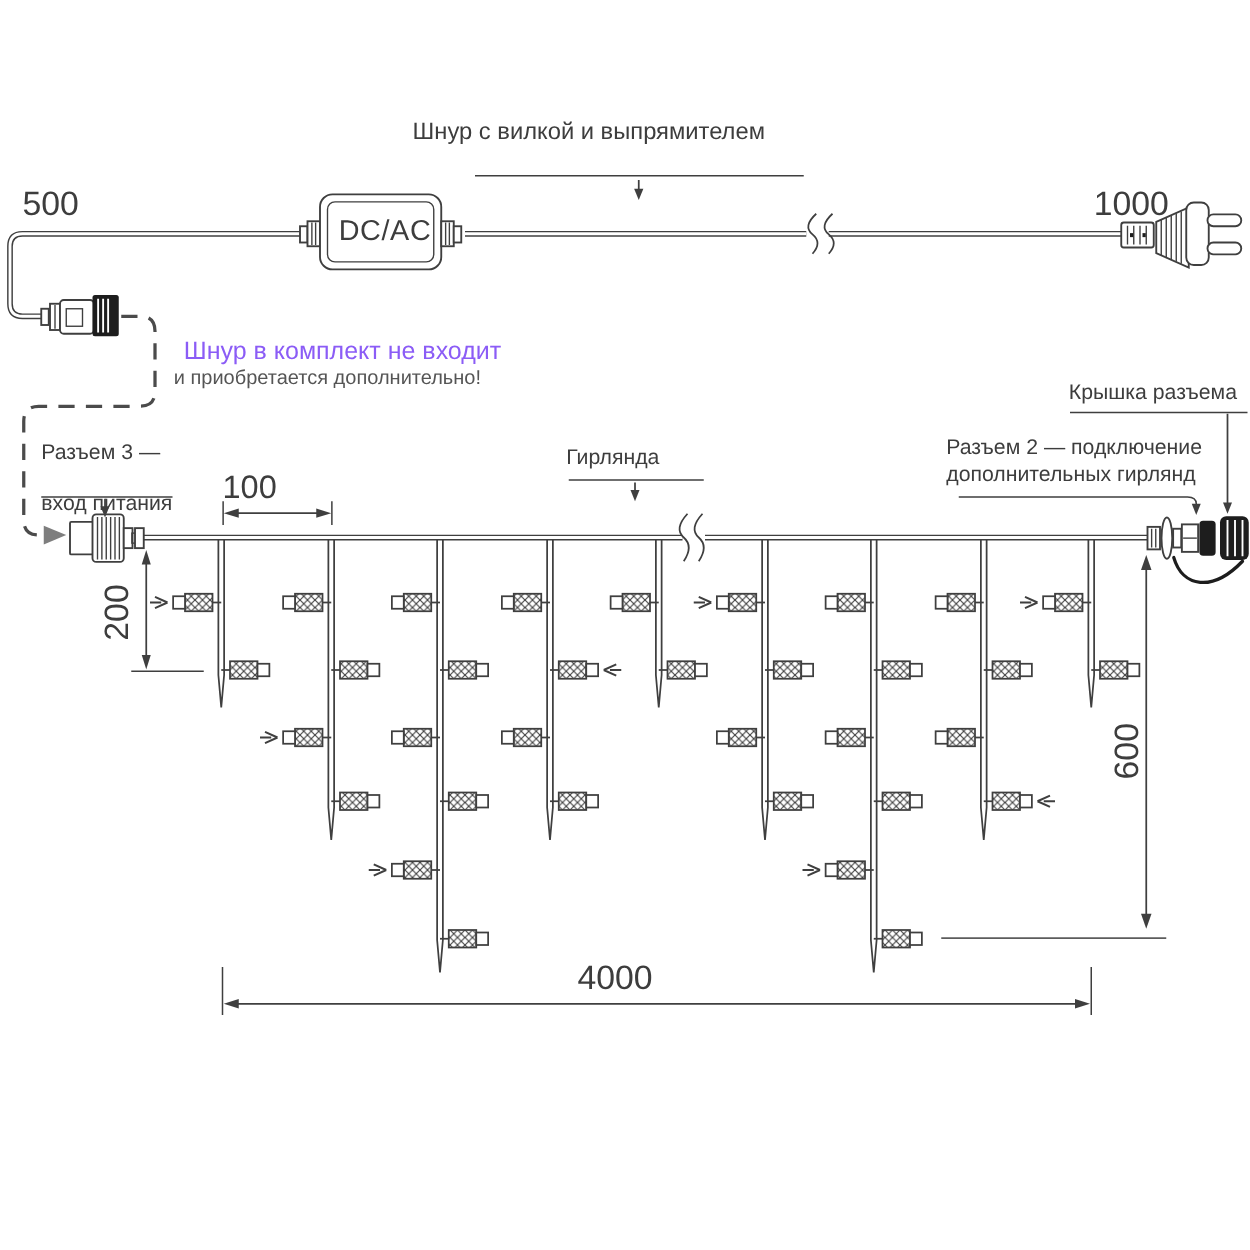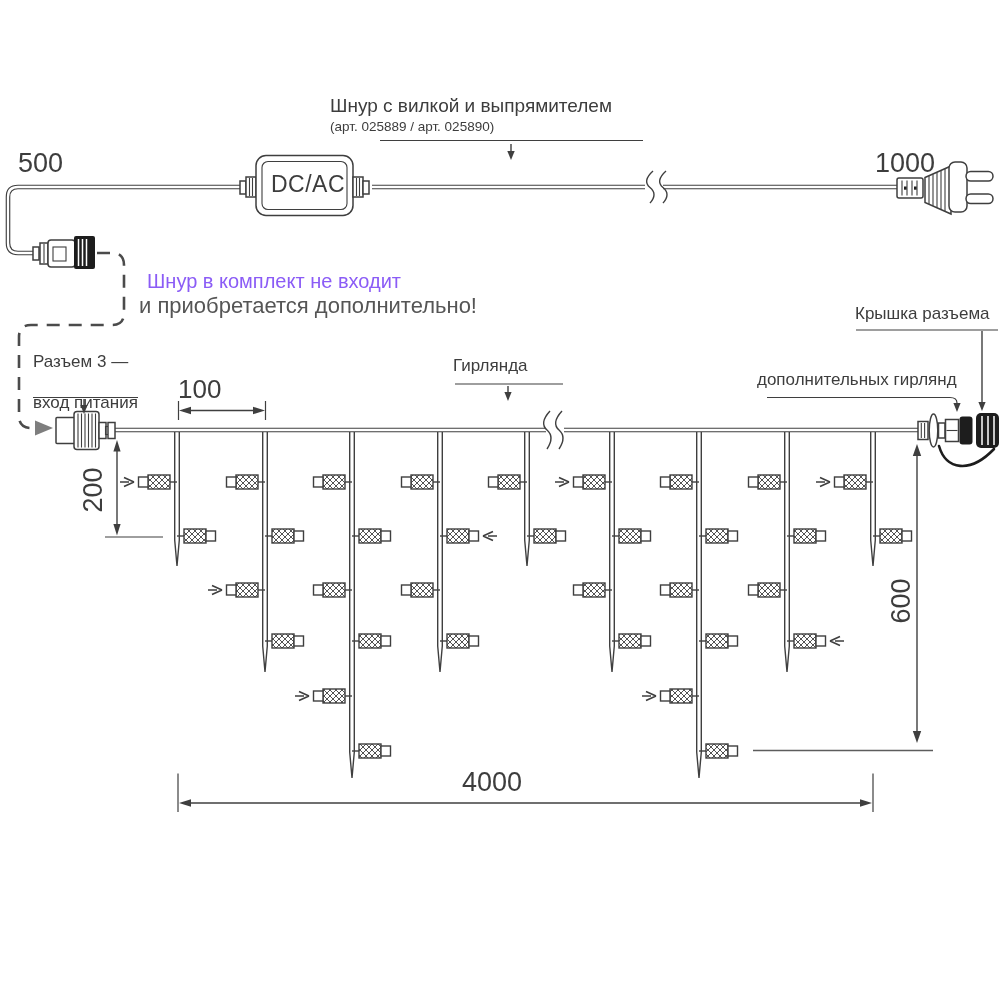--- a/index.html
+++ b/index.html
@@ -401,34 +401,34 @@
       <path class="thin" d="M982,331 V403"></path>
       <polygon class="ah" points="982,411 978.4,402 985.6,402"></polygon>
     </g>
   </g>
 </svg>
 
 <div class="lbl" style="left:18px; top:147px; font-size:27px;">500</div>
 <div class="lbl" style="left:835px; top:147px; font-size:27px;margin-left:40px;">1000</div>
 
 <div class="lbl ctr" style="left:330px; top:95px; width:365px; font-size:19px;">Шнур с вилкой и выпрямителем</div>
-<div class="lbl ctr" style="left:330px; top:119px; width:365px; font-size:13.5px;">(арт. 025889 / арт. 025890)</div>
 
 <div class="lbl" style="left:147px; top:269px; font-size:20px; color:#8b5cf6;">Шнур в комплект не входит</div>
-<div class="lbl" style="left:139px; top:293px; font-size:22px; color:#555;text-align:right;">и приобретается дополнительно!</div>
+<div class="lbl" style="left:139px; top:293px; font-size:16px; color:#555;text-align:right;">и приобретается дополнительно!</div>
 
 <div class="lbl" style="left:256px; top:155px; width:104px; height:60px; display:flex; align-items:center; justify-content:center; font-size:23px; letter-spacing:0.5px;">DC/AC</div>
 
 <div class="lbl" style="left:33px; top:352px; font-size:17px;">Разъем 3 —</div>
 <div class="lbl" style="left:33px; top:393px; font-size:17px;">вход питания</div>
 
 <div class="lbl ctr" style="left:178px; top:374px; width:87px; font-size:26px;">100</div>
 
 <div class="lbl ctr" style="left:453px; top:356px; width:112px; font-size:17px;">Гирлянда</div>
 
+<div class="lbl ctr" style="left:757px; top:348px; width:205px; font-size:17px;">Разъем 2 — подключение</div>
 <div class="lbl ctr" style="left:757px; top:370px; width:205px; font-size:17px;">дополнительных гирлянд</div>
 
 <div class="lbl" style="left:855px; top:304px; font-size:17px;">Крышка разъема</div>
 
 <div class="lbl rot" style="left:63px; top:473px; width:60px; height:34px; font-size:27px;">200</div>
 <div class="lbl rot" style="left:871px; top:584px; width:60px; height:34px; font-size:27px;">600</div>
 <div class="lbl ctr" style="left:462px; top:766px; width:110px; font-size:27px;">4000</div>
 
 </div>
 

